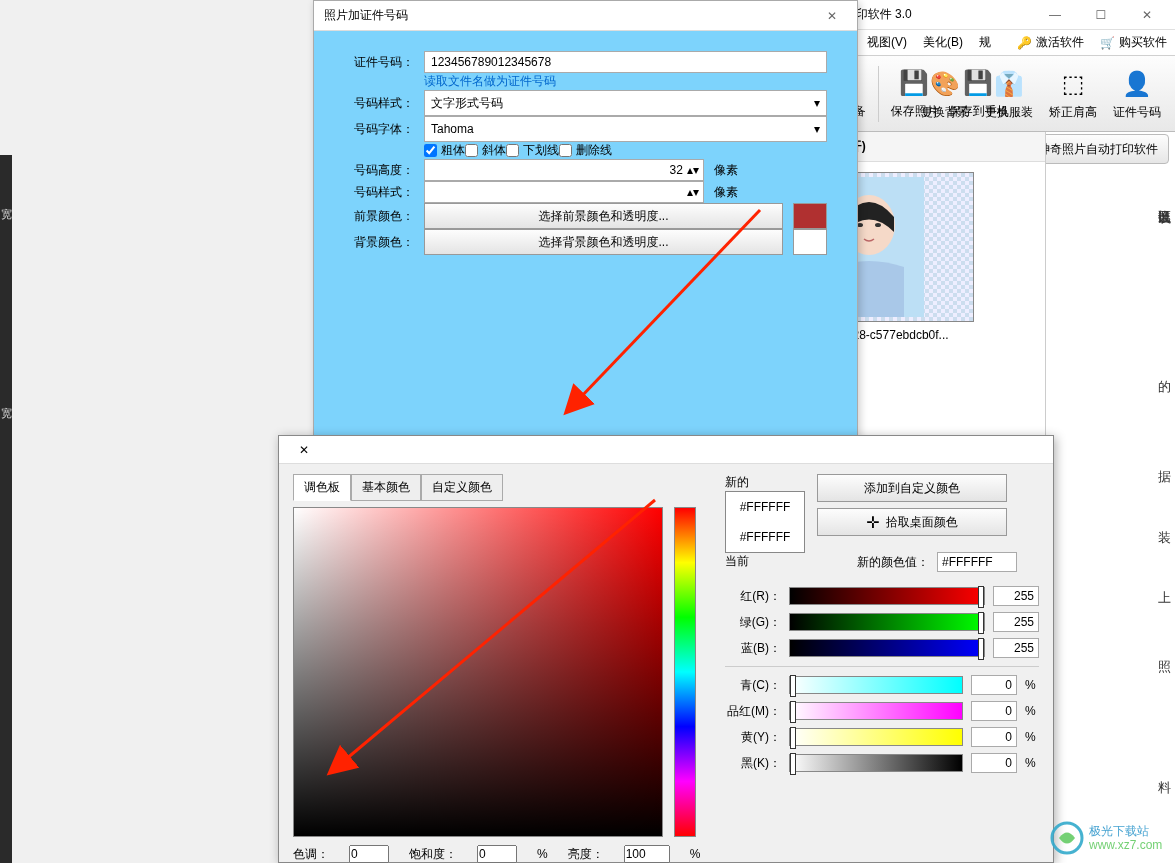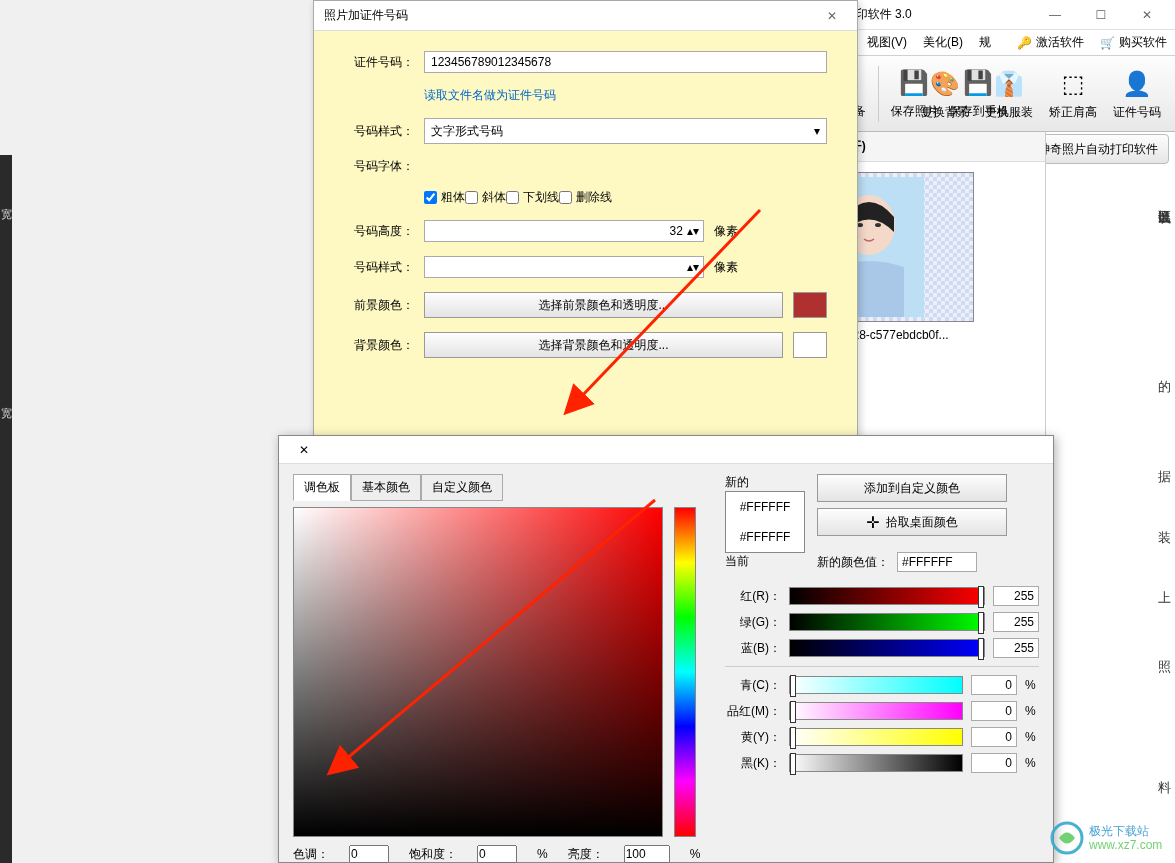--- a/index.html
+++ b/index.html
@@ -33,26 +33,26 @@
 .photo-thumb{width:210px;height:150px;border:1px solid #888;background:repeating-conic-gradient(#cde 0% 25%,#eef 0% 50%) 0 0/8px 8px;display:flex;align-items:center;justify-content:center;margin-bottom:6px;position:relative;}
 .photo-thumb svg{width:110px;height:140px;}
 .photo-name{font-size:12px;}
 
 .sidebar-footer{border-top:1px solid #ccc;padding:6px 8px;display:flex;align-items:center;gap:10px;}
 .sidebar-footer .ico{font-size:16px;}
 
 .statusbar{position:absolute;bottom:0;left:12px;height:24px;background:#f0f0f0;border-top:1px solid #ccc;display:flex;align-items:center;padding:0 8px;gap:10px;width:292px;}
 
 
-.dialog1{position:absolute;left:313px;top:0;width:545px;height:440px;background:#fef9c3;border:1px solid #aaa;box-shadow:2px 2px 8px rgba(0,0,0,0.2);}
+.dialog1{position:absolute;left:313px;top:0;width:545px;height:440px;background:#7dd3fc;border:1px solid #aaa;box-shadow:2px 2px 8px rgba(0,0,0,0.2);}
 .dialog1 .dlg-title{height:30px;background:#fff;display:flex;align-items:center;padding:0 10px;border-bottom:1px solid #ddd;}
 .dialog1 .dlg-title .t{flex:1;}
 .dialog1 .dlg-title .x{width:30px;text-align:center;color:#666;}
 .dialog1 .dlg-body{padding:20px 30px;}
-.form-row{display:flex;align-items:center;margin-bottom:14px;gap:10px;}
+.form-row{display:flex;align-items:center;gap:10px;}
 .form-row .lbl{width:70px;text-align:right;}
 .form-row input[type=text]{flex:1;height:22px;border:1px solid #aaa;padding:0 6px;background:#fff;}
 .form-row select, .form-row .combo{flex:1;height:26px;border:1px solid #aaa;background:#fff;padding:0 6px;display:flex;align-items:center;position:relative;}
 .form-row .combo::after{content:"▾";position:absolute;right:6px;}
 .form-row .link{color:#0066cc;cursor:pointer;}
 .form-row .spinner{width:280px;height:22px;border:1px solid #aaa;background:#fff;display:flex;align-items:center;justify-content:flex-end;padding:0 4px;}
 .form-row .unit{width:30px;}
 .form-row .checks{display:flex;margin-left:0;}
 .form-row .checks label{display:flex;align-items:center;gap:4px;}
 .form-row button.wide{flex:1;height:26px;background:linear-gradient(#fdfdfd,#e4e4e4);border:1px solid #999;}
@@ -69,21 +69,21 @@
 .tabs .tab.active{background:#fff;border-bottom:1px solid #fff;}
 .picker-left{width:420px;}
 .color-field{width:370px;height:330px;border:1px solid #888;background:linear-gradient(to top,#000,transparent),linear-gradient(to right,#fff,#f00);position:relative;display:inline-block;vertical-align:top;}
 .hue-bar{width:22px;height:330px;border:1px solid #888;display:inline-block;margin-left:8px;background:linear-gradient(to bottom,#f00,#ff0,#0f0,#0ff,#00f,#f0f,#f00);vertical-align:top;}
 .picker-right{flex:1;padding-top:0;}
 .new-cur{display:flex;gap:12px;align-items:flex-start;}
 .new-cur .box{border:1px solid #888;width:80px;}
 .new-cur .box .half{height:30px;display:flex;align-items:center;justify-content:center;background:#fff;}
 .new-cur .btns{display:flex;flex-direction:column;gap:6px;justify-content:flex-end;}
 .new-cur .btns button{width:190px;height:28px;background:linear-gradient(#fdfdfd,#e4e4e4);border:1px solid #999;display:flex;align-items:center;justify-content:center;gap:6px;}
-.hex-row{display:flex;align-items:center;gap:8px;margin-top:10px;}
+.hex-row{display:flex;align-items:center;gap:8px;margin-top:10px;margin-left:40px;}
 .hex-row input{width:80px;height:20px;border:1px solid #aaa;padding:0 4px;}
 .rgb-rows{margin-top:14px;}
 .rgb-row{display:flex;align-items:center;gap:8px;margin-bottom:6px;}
 .rgb-row .l{width:56px;text-align:right;}
 .rgb-row .grad{flex:1;height:18px;border:1px solid #888;position:relative;}
 .rgb-row .grad .thumb{position:absolute;top:-2px;width:6px;height:22px;background:#fff;border:1px solid #333;}
 .rgb-row .spin{width:46px;height:20px;border:1px solid #aaa;text-align:right;padding:0 4px;}
 .rgb-row .pct{width:14px;}
 hr.sep{margin:8px 0;border:none;border-top:1px solid #ccc;}
 
@@ -238,20 +238,23 @@
       <span class="link">读取文件名做为证件号码</span>
     </div>
     <div class="form-row">
       <div class="lbl">号码样式：</div>
       <div class="combo">
           <span>文字形式号码</span>
         </div>
     </div>
     <div class="form-row">
       <div class="lbl">号码字体：</div>
+      <div class="combo">
+          <span>Tahoma</span>
+        </div>
     </div>
     <div class="form-row">
       <div class="lbl"></div>
       <div class="checks">
         <label>
             <input type="checkbox" checked="" style="">
             <span>粗体</span>
           </label>
         <label>
             <input type="checkbox" style="">

